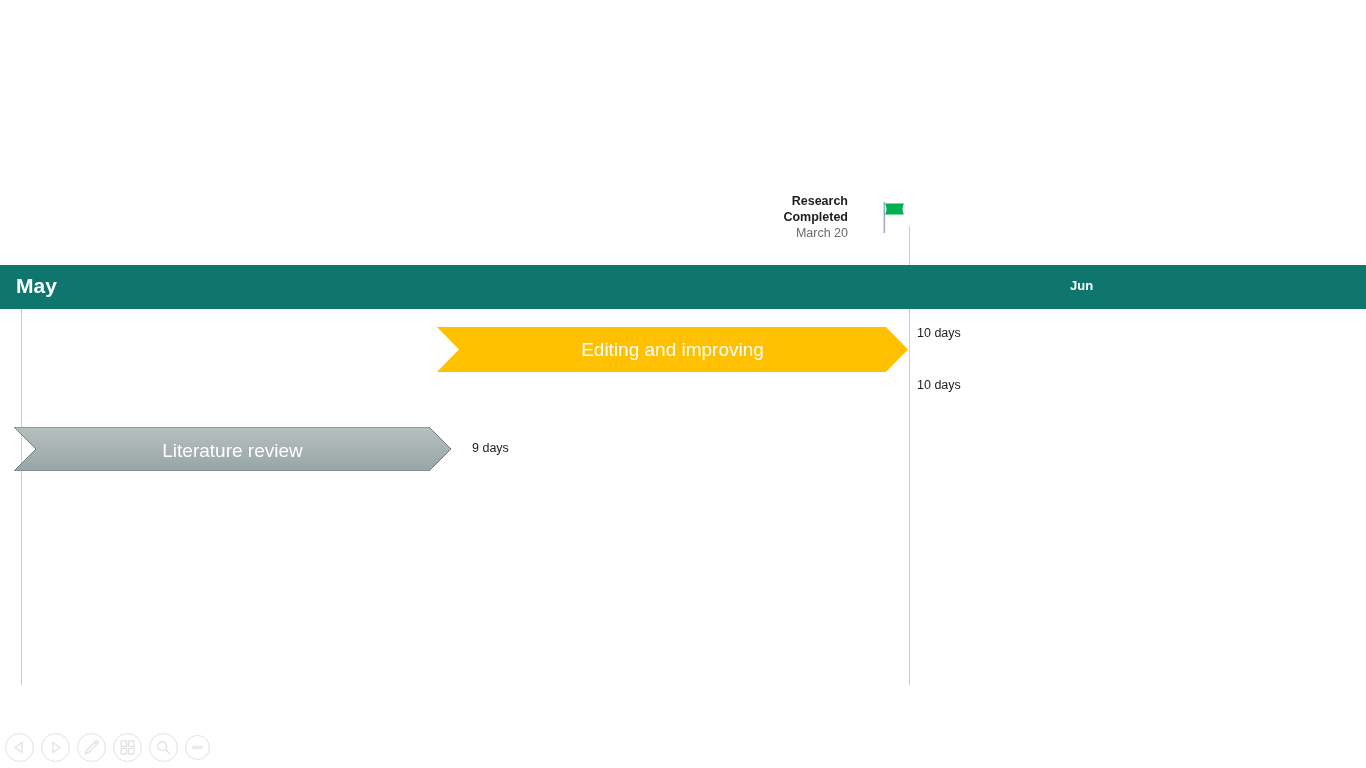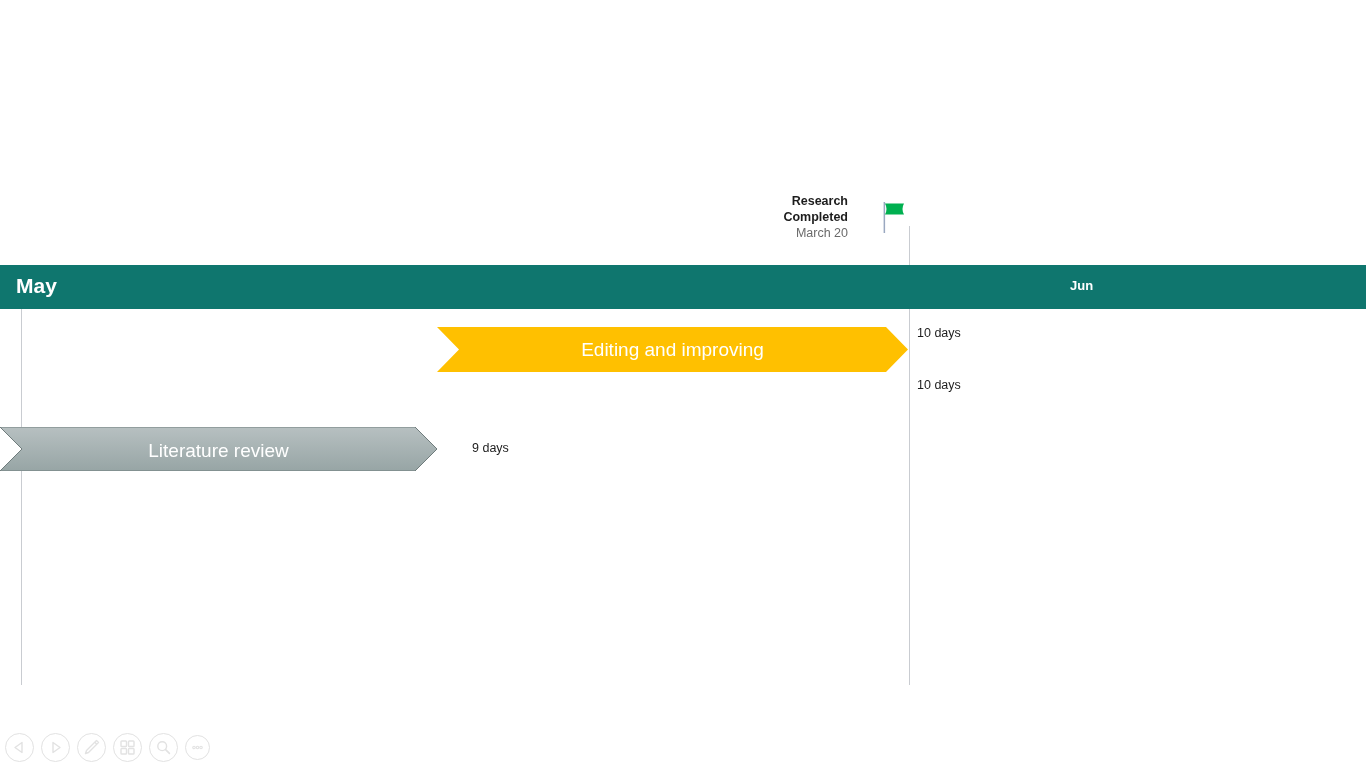--- a/index.html
+++ b/index.html
@@ -146,21 +146,21 @@
   <div class="bar" style="left:437px; top:311px; width:471px; height:45px;margin-top:16px;">
     <svg class="bar-shape" viewBox="0 0 471 45" preserveAspectRatio="none">
       <path d="M0,0 L449,0 L471,22.5 L449,45 L0,45 L22,22.5 Z" fill="#ffc000"></path>
     </svg>
     <span class="bar-label label-light">Editing and improving</span>
   </div>
   <div class="duration" style="left:917px; top:327px;">10 days</div>
 
   <div class="duration" style="left:917px; top:379px;">10 days</div>
 
-  <div class="bar" style="left:0; top:427px; width:437px; height:48px;">
+  <div class="bar" style="left:14px; top:427px; width:437px; height:48px;">
     <svg class="bar-shape" viewBox="0 0 437 44" preserveAspectRatio="none">
       <defs>
         <linearGradient id="gradLit" x1="0" y1="0" x2="0" y2="1">
           <stop offset="0%" stop-color="#b7c0c1"></stop>
           <stop offset="100%" stop-color="#97a5a5"></stop>
         </linearGradient>
       </defs>
       <path d="M0,0 L415,0 L437,22 L415,44 L0,44 L22,22 Z" fill="url(#gradLit)" stroke="#6f7c7c" stroke-width="1"></path>
     </svg>
     <span class="bar-label label-light">Literature review</span>

